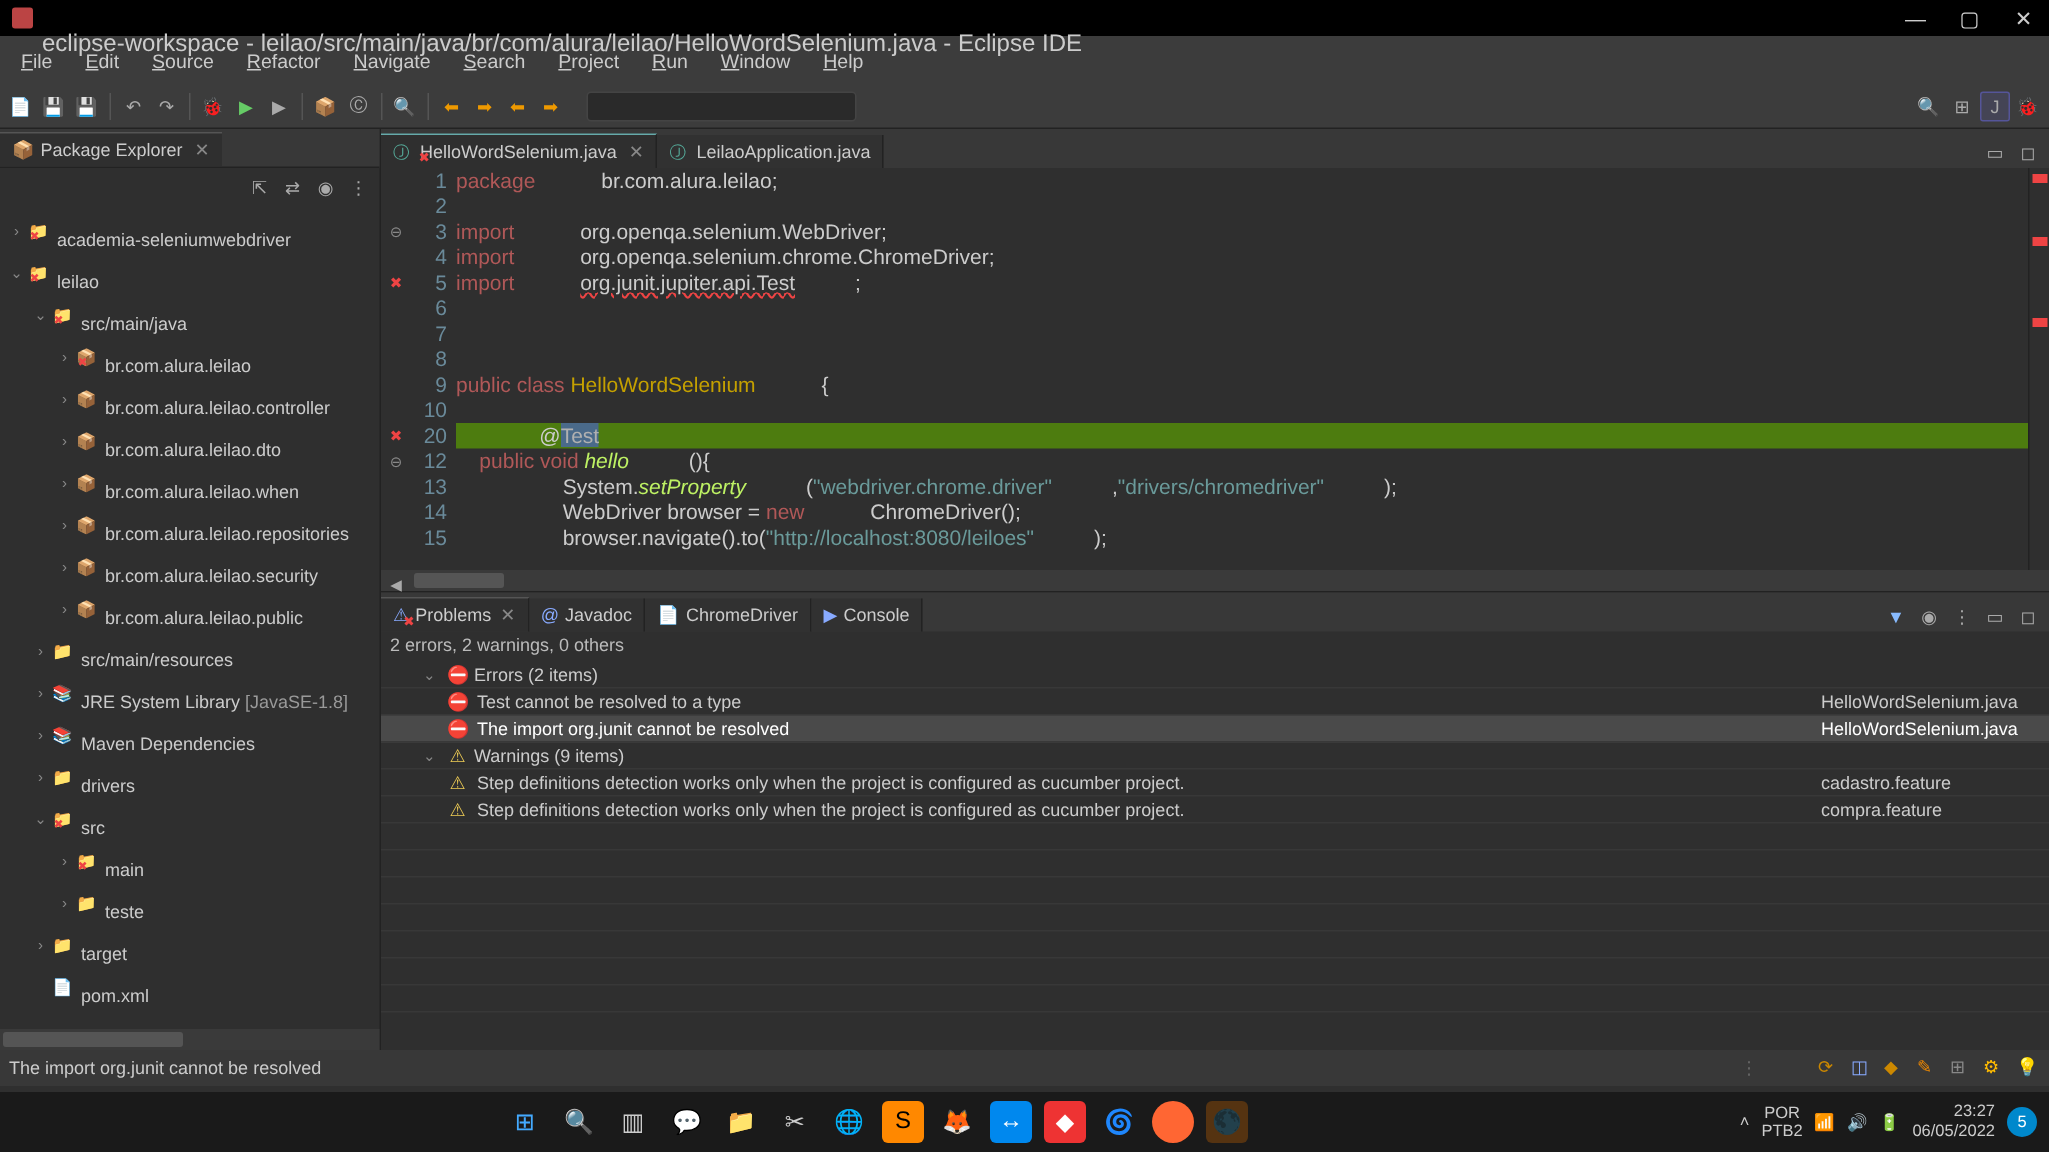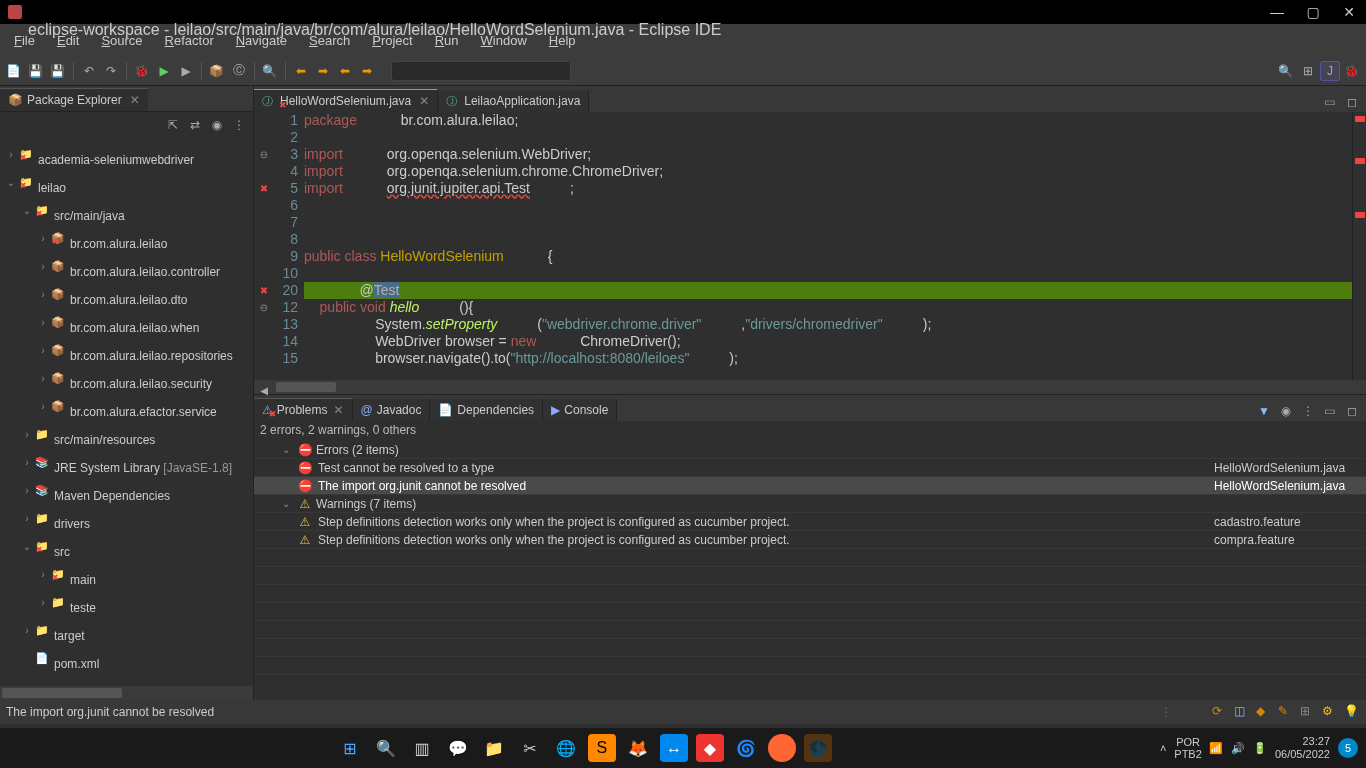--- a/index.html
+++ b/index.html
@@ -229,21 +229,21 @@
           <span class="tree-label">br.com.alura.leilao.repositories</span>
         </div>
         <div class="tree-node" style="padding-left: 36px;">
           <span class="tree-arrow">›</span>
           <span class="tree-icon" style="position:relative">📦</span>
           <span class="tree-label">br.com.alura.leilao.security</span>
         </div>
         <div class="tree-node" style="padding-left: 36px;">
           <span class="tree-arrow">›</span>
           <span class="tree-icon" style="position:relative">📦</span>
-          <span class="tree-label">br.com.alura.efactor.service</span>
+          <span class="tree-label">br.com.alura.leilao.public</span>
         </div>
         <div class="tree-node" style="padding-left: 20px;">
           <span class="tree-arrow">›</span>
           <span class="tree-icon" style="position:relative">📁</span>
           <span class="tree-label">src/main/resources</span>
         </div>
         <div class="tree-node" style="padding-left: 20px;">
           <span class="tree-arrow">›</span>
           <span class="tree-icon" style="position:relative">📚</span>
           <span class="tree-label">JRE System Library<span class="hint"> [JavaSE-1.8]</span></span>
@@ -369,21 +369,21 @@
             <span style="color:#8af;position:relative">⚠<span style="color:#e44;font-size:9px;position:absolute;margin-left:-4px;margin-top:6px">✖</span></span>
             <span>Problems</span>
             <span class="close">✕</span>
           </div>
           <div class="bottom-tab">
             <span style="color:#8af;position:relative">@</span>
             <span>Javadoc</span>
           </div>
           <div class="bottom-tab">
             <span style="color:#8af;position:relative">📄</span>
-            <span>Dependencies</span>
+            <span>ChromeDriver</span>
           </div>
           <div class="bottom-tab">
             <span style="color:#8af;position:relative">▶</span>
             <span>Console</span>
           </div>
         <div class="bottom-tab-actions">
           <span class="tb-btn" style="color:#8bf">▼</span>
           <span class="tb-btn">◉</span>
           <span class="tb-btn">⋮</span>
           <span class="tb-btn">▭</span>
@@ -419,21 +419,21 @@
                   <span>The import org.junit cannot be resolved</span>
                 </span>
               </div>
               <div class="col res">HelloWordSelenium.java</div>
             </div>
             <div class="prob-row">
               <div class="col desc">
                 <span class="indent1" style="display:flex;align-items:center;gap:4px">
                   <span class="prob-arrow">⌄</span>
                   <span class="prob-icon warn-icon">⚠</span>
-                  <span>Warnings (7 items)</span>
+                  <span>Warnings (9 items)</span>
                 </span>
               </div>
               <div class="col res"></div>
             </div>
             <div class="prob-row">
               <div class="col desc">
                 <span class="indent2" style="display:flex;align-items:center;gap:6px">
                   <span class="prob-icon warn-icon">⚠</span>
                   <span>Step definitions detection works only when the project is configured as cucumber project.</span>
                 </span>

